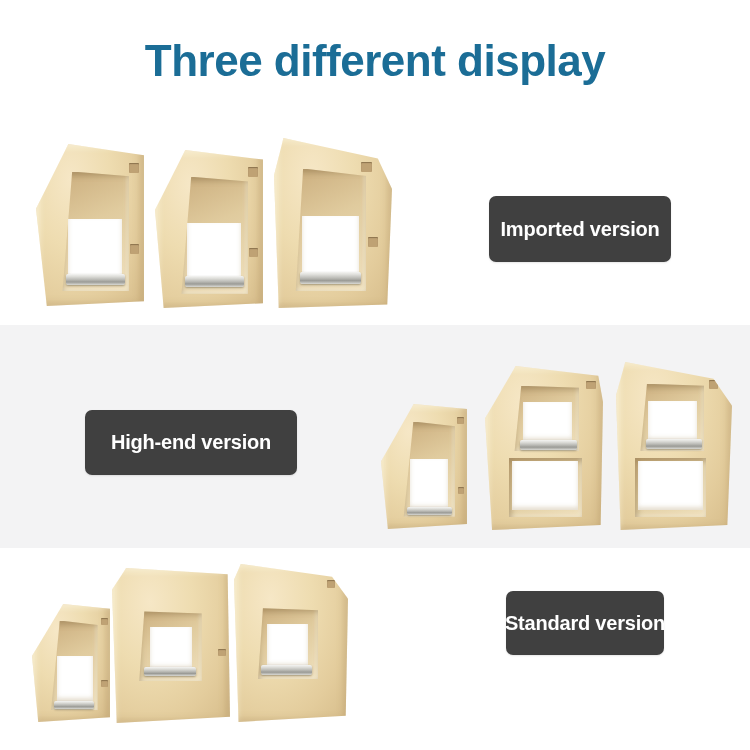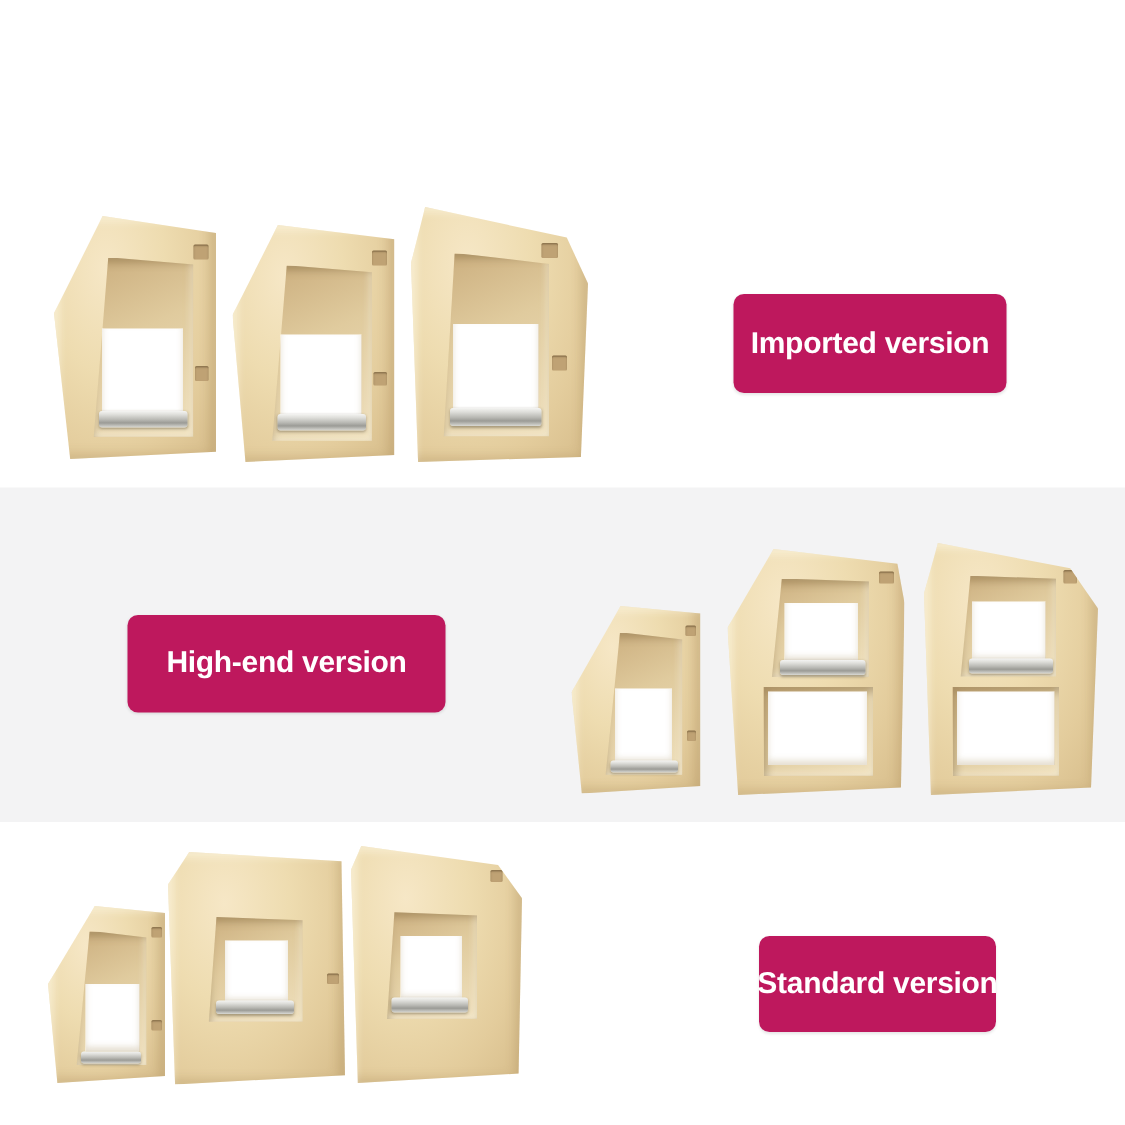--- a/index.html
+++ b/index.html
@@ -41,35 +41,35 @@
     left: 0;
     width: 750px;
   }
   .band-imported { top: 110px;  height: 212px; background: #ffffff; }
   .band-highend  { top: 325px;  height: 223px; background: #f3f3f4; }
   .band-standard { top: 549px;  height: 201px; background: #ffffff; }
 
   
   .badge {
     position: absolute;
-    background: #be185d;
+    background: #404040;
     color: #ffffff;
     font-size: 20px;
     font-weight: bold;
     border-radius: 7px;
     display: flex;
     align-items: center;
     justify-content: center;
     box-shadow: 0 1px 2px rgba(0,0,0,0.10);
     white-space: nowrap;
     letter-spacing: -0.2px;
   }
   .badge-imported { left: 489px; top: 196px; width: 182px; height: 66px; }
   .badge-highend  { left:  85px; top: 410px; width: 212px; height: 65px; }
-  .badge-standard { left: 506px; top: 624px; width: 158px; height: 64px; }
+  .badge-standard { left: 506px; top: 591px; width: 158px; height: 64px; }
 
   
   .part {
     position: absolute;
   }
   .part .body {
     position: absolute;
     inset: 0;
     background:
       radial-gradient(ellipse at 32% 22%, #f6e7c6 0%, #eedcb0 38%, #e3cc9c 72%, #d6bc8a 100%);
@@ -109,20 +109,21 @@
 </style>
 </head>
 <body>
 
 <div id="page">
 
   <div class="band band-imported"></div>
   <div class="band band-highend"></div>
   <div class="band band-standard"></div>
 
+  <div class="title">Three different display</div>
 
   <div>
 
     <div class="part" style="left:36px; top:144px; width:108px; height:162px;
          clip-path: polygon(30% 0%, 100% 7%, 100% 97%, 10% 100%, 0% 40%);">
       <div class="body"></div>
       <div class="bowl" style="left:22%; top:17%; width:64%; height:74%;
            clip-path: polygon(18% 0%, 100% 4%, 100% 100%, 4% 100%);"></div>
       <div class="window" style="left:30%; top:46%; width:50%; height:38%;"></div>
       <div class="chrome" style="left:28%; top:80%; width:54%; height:7%;"></div>

